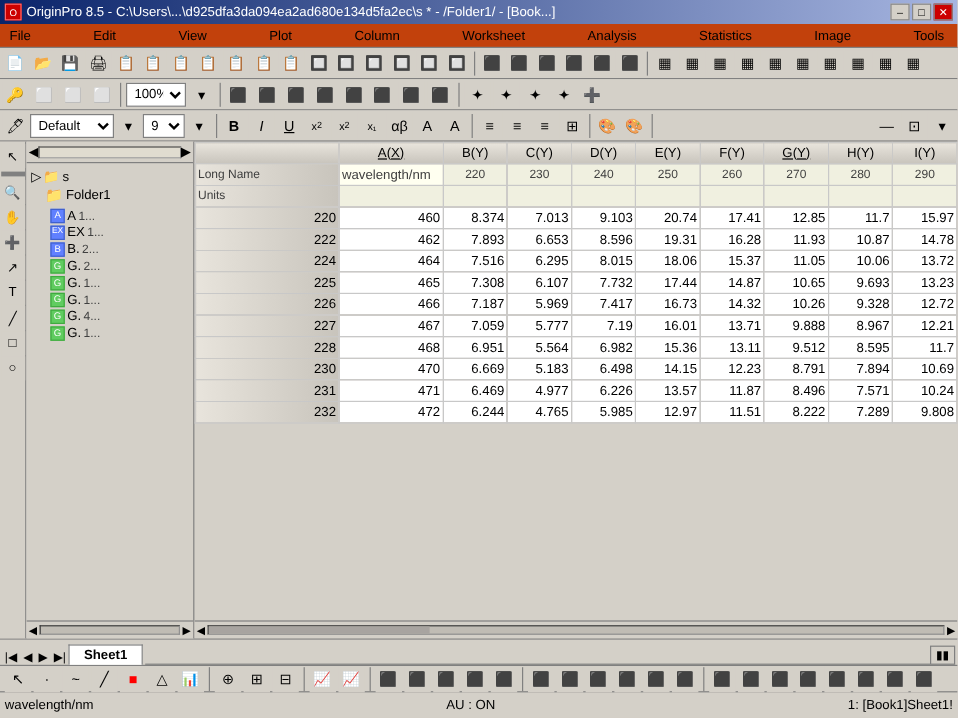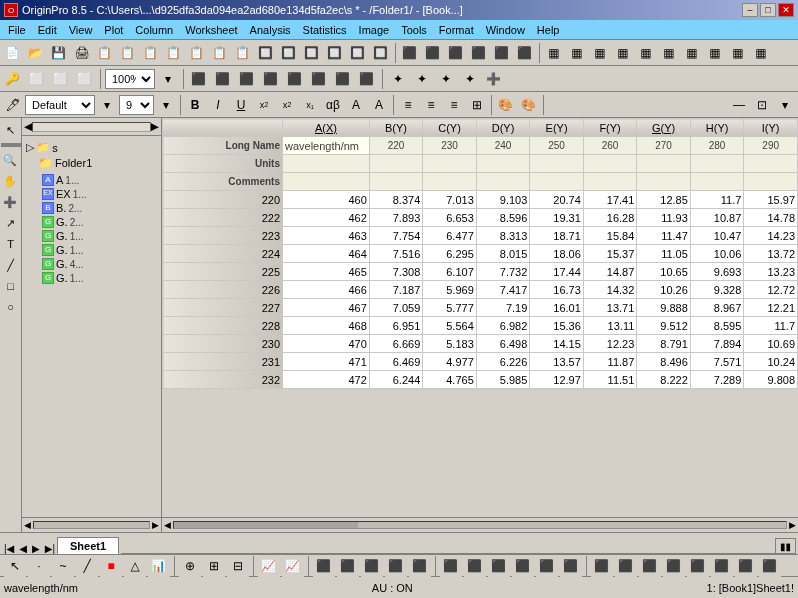--- a/index.html
+++ b/index.html
@@ -19,27 +19,28 @@
     #title-bar .title-text { display: flex; align-items: center; gap: 4px; }
     #title-controls { display: flex; gap: 2px; }
     #title-controls span {
       width: 16px; height: 14px; background: #d4d0c8; border: 1px solid #888;
       display: flex; align-items: center; justify-content: center; font-size: 9px; color: black;
       cursor: pointer;
     }
 
     
     #menu-bar {
-      background: #7dd3fc;
+      background: #c2410c;
       height: 20px;
       display: flex;
       align-items: center;
       padding: 0 2px;
       border-bottom: 1px solid #808080;
       font-size: 11px;
+      gap: 40px;
     }
     .menu-item {
       padding: 2px 6px;
       cursor: pointer;
       white-space: nowrap;
     }
 
     
     .toolbar {
       background: #d4d0c8;
@@ -152,22 +153,22 @@
       min-width: 50px;
     }
     .meta-row td {
       background: #f0f0e0;
       text-align: center;
       font-size: 10px;
       color: #404040;
     }
     .meta-row td.label {
       background: linear-gradient(to right, #e8e4dc, #c8c4bc);
-      text-align: right;
-      font-weight: bold;
+      text-align: left;
+      font-weight: normal;
       margin-top: 13px;
     }
     .data-cell {
       text-align: right;
       background: white;
     }
     .row-label-col {
       background: linear-gradient(to right, #e8e4dc, #c8c4bc);
       text-align: right;
       font-weight: normal;
@@ -508,32 +509,20 @@
             <td></td>
               <td></td>
               <td></td>
             <td></td>
               <td></td>
               <td></td>
             <td></td>
               <td></td>
               <td></td>
           </tr>
-          <tr class="meta-row">
-            <td class="label row-label-col">Comments</td>
-            <td></td>
-              <td></td>
-              <td></td>
-            <td></td>
-              <td></td>
-              <td></td>
-            <td></td>
-              <td></td>
-              <td></td>
-          </tr>
         <tr>
               <td class="row-label-col" style="text-align: right;">220</td>
               <td class="data-cell">460</td>
               <td class="data-cell">8.374</td>
               <td class="data-cell">7.013</td>
               <td class="data-cell">9.103</td>
               <td class="data-cell">20.74</td>
               <td class="data-cell">17.41</td>
               <td class="data-cell">12.85</td>
               <td class="data-cell">11.7</td>
@@ -545,32 +534,20 @@
               <td class="data-cell">7.893</td>
               <td class="data-cell">6.653</td>
               <td class="data-cell">8.596</td>
               <td class="data-cell">19.31</td>
               <td class="data-cell">16.28</td>
               <td class="data-cell">11.93</td>
               <td class="data-cell">10.87</td>
               <td class="data-cell">14.78</td>
             </tr>
             <tr>
-              <td class="row-label-col" style="text-align: right;">223</td>
-              <td class="data-cell">463</td>
-              <td class="data-cell">7.754</td>
-              <td class="data-cell">6.477</td>
-              <td class="data-cell">8.313</td>
-              <td class="data-cell">18.71</td>
-              <td class="data-cell">15.84</td>
-              <td class="data-cell">11.47</td>
-              <td class="data-cell">10.47</td>
-              <td class="data-cell">14.23</td>
-            </tr>
-            <tr>
               <td class="row-label-col" style="text-align: right;">224</td>
               <td class="data-cell">464</td>
               <td class="data-cell">7.516</td>
               <td class="data-cell">6.295</td>
               <td class="data-cell">8.015</td>
               <td class="data-cell">18.06</td>
               <td class="data-cell">15.37</td>
               <td class="data-cell">11.05</td>
               <td class="data-cell">10.06</td>
               <td class="data-cell">13.72</td>

